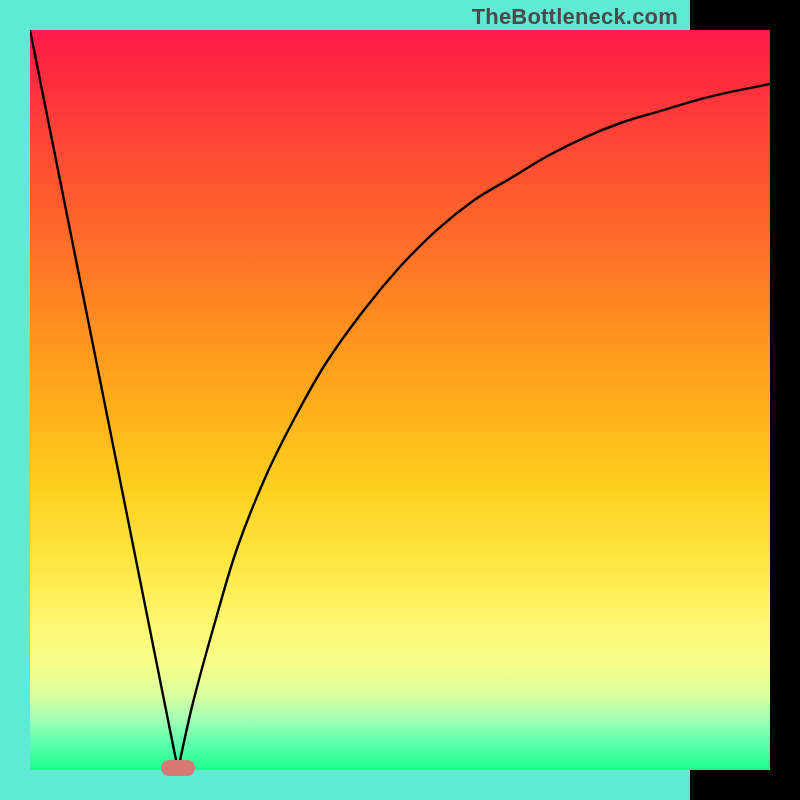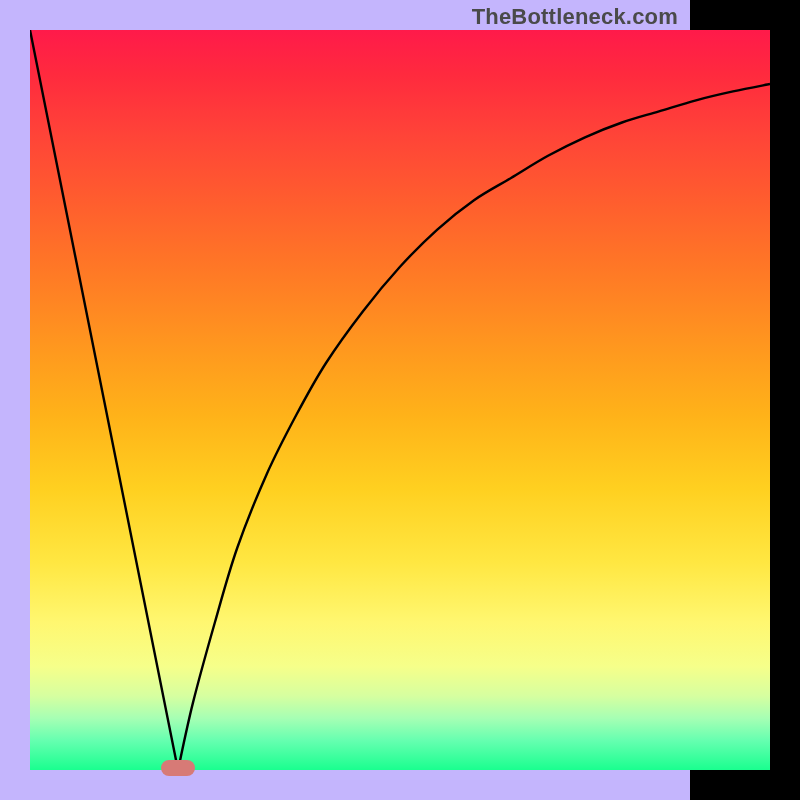--- a/index.html
+++ b/index.html
@@ -8,21 +8,21 @@
     width: 800px;
     height: 800px;
     overflow: hidden;
     background: #000;
     font-family: Arial, Helvetica, sans-serif;
   }
   .frame {
     position: relative;
     width: 690px;
     height: 800px;
-    background: #c4b5fd;
+    background: #5eead4;
   }
   .watermark {
     position: absolute;
     top: 4px;
     right: 12px;
     color: #4a4a4a;
     font-size: 22px;
     font-weight: 600;
     letter-spacing: 0.2px;
     z-index: 10;

